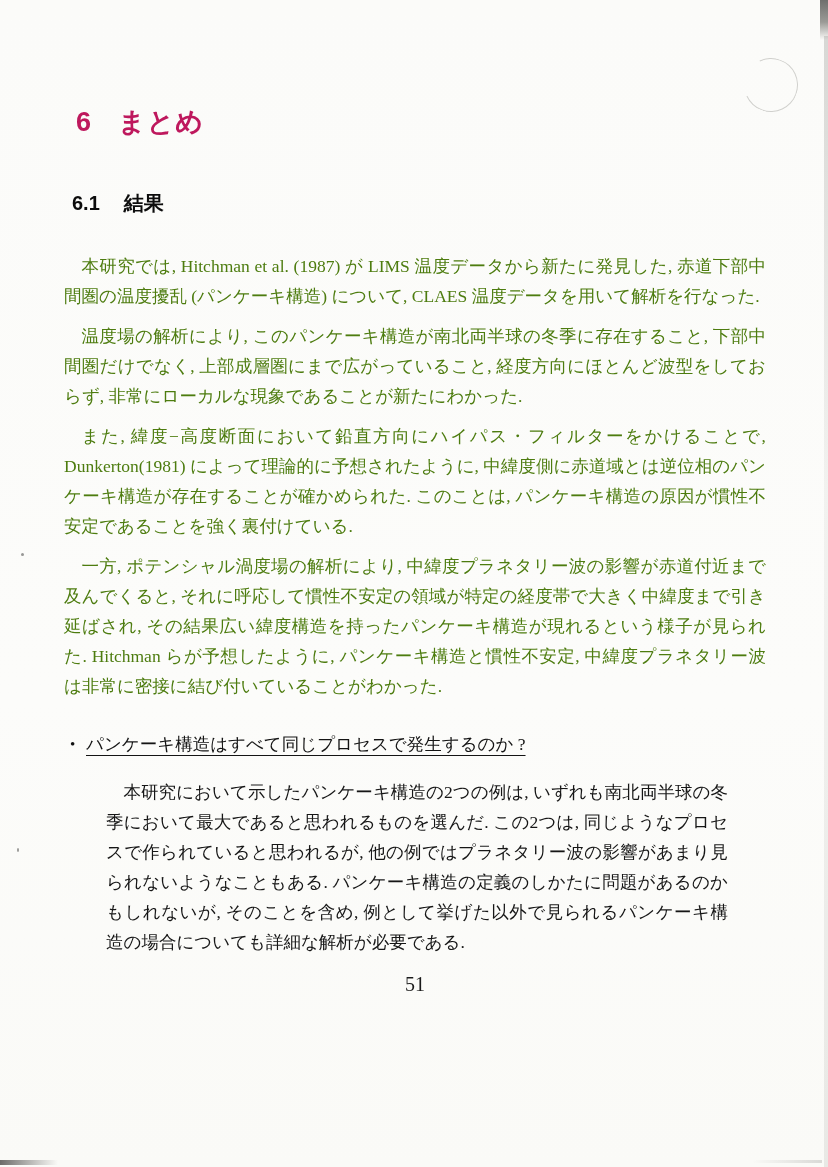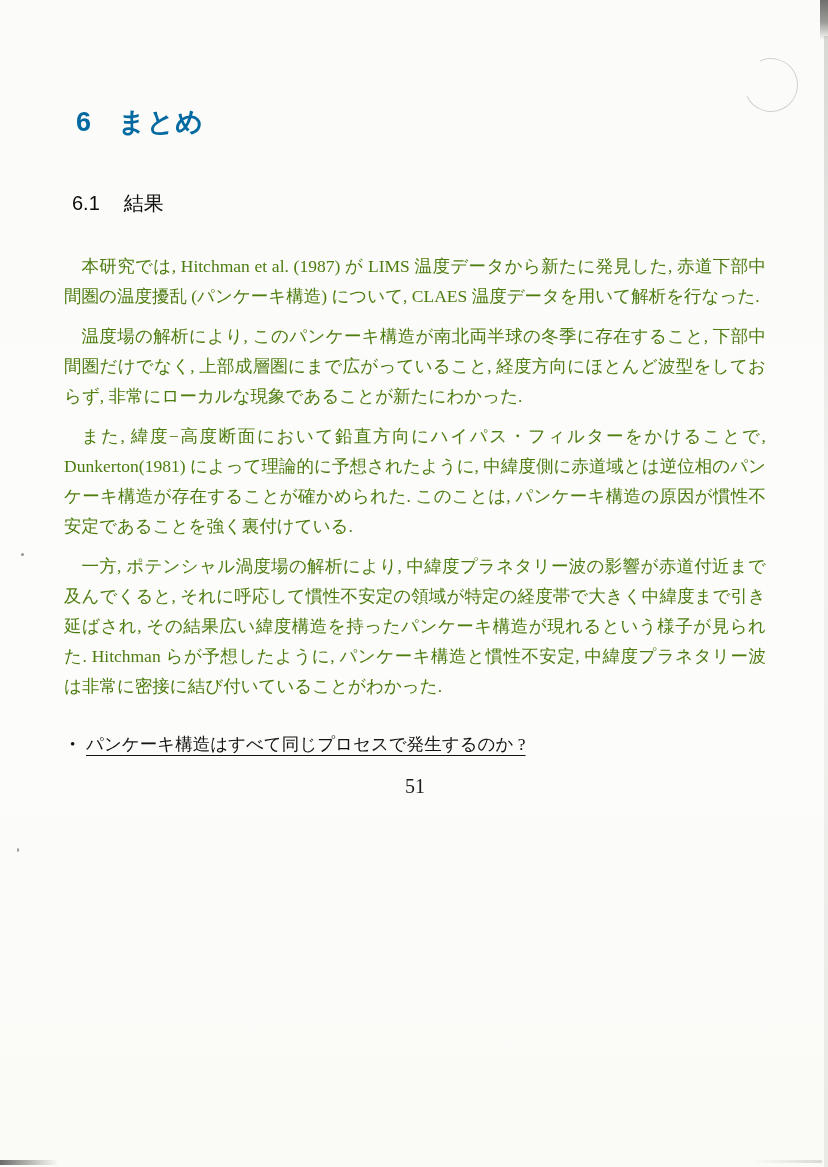--- a/index.html
+++ b/index.html
@@ -22,26 +22,26 @@
     height: 1167px;
     padding: 104px 62px 0 64px;
   }
   
   .h-section {
     font-family: "Liberation Sans", "DejaVu Sans", sans-serif;
     font-weight: bold;
     font-size: 27px;
     letter-spacing: 1px;
     margin: 0 0 0 12px;
-    color: #0369a1;
+    color: #be185d;
   }
   .h-section .sec-no { margin-right: 26px; }
   .h-sub {
     font-family: "Liberation Sans", "DejaVu Sans", sans-serif;
-    font-weight: normal;
+    font-weight: bold;
     font-size: 20px;
     margin: 0 0 0 8px;
     color: #0c0c0c;
   }
   .h-sub .sec-no { margin-right: 24px; }
   .h-sub-1 { margin-top: 50px; }
   .h-sub-2 { margin-top: 42px; }
   
   .para {
     font-size: 17.5px;
@@ -144,20 +144,21 @@
   <p class="para">また, 緯度−高度断面において鉛直方向にハイパス・フィルターをかけることで, Dunkerton(1981) によって理論的に予想されたように, 中緯度側に赤道域とは逆位相のパンケーキ構造が存在することが確かめられた. このことは, パンケーキ構造の原因が慣性不安定であることを強く裏付けている.</p>
   <p class="para">一方, ポテンシャル渦度場の解析により, 中緯度プラネタリー波の影響が赤道付近まで及んでくると, それに呼応して慣性不安定の領域が特定の経度帯で大きく中緯度まで引き延ばされ, その結果広い緯度構造を持ったパンケーキ構造が現れるという様子が見られた. Hitchman らが予想したように, パンケーキ構造と慣性不安定, 中緯度プラネタリー波は非常に密接に結び付いていることがわかった.</p>
 
 
 
   <div class="bullet-line">
     <span class="bullet-dot">•</span>
     <span class="bullet-title">パンケーキ構造はすべて同じプロセスで発生するのか ?</span>
   </div>
 
+  <p class="bullet-body">本研究において示したパンケーキ構造の2つの例は, いずれも南北両半球の冬季において最大であると思われるものを選んだ. この2つは, 同じようなプロセスで作られていると思われるが, 他の例ではプラネタリー波の影響があまり見られないようなこともある. パンケーキ構造の定義のしかたに問題があるのかもしれないが, そのことを含め, 例として挙げた以外で見られるパンケーキ構造の場合についても詳細な解析が必要である.</p>
 
   <div class="footer">51</div>
 </div>
 
 <div class="scan-strip-right"></div>
 <div class="scan-strip-right-faint"></div>
 <div class="scan-circle"></div>
 <div class="scan-smudge-bl"></div>
 <div class="scan-smudge-br"></div>
 <div class="speck speck-1"></div>

